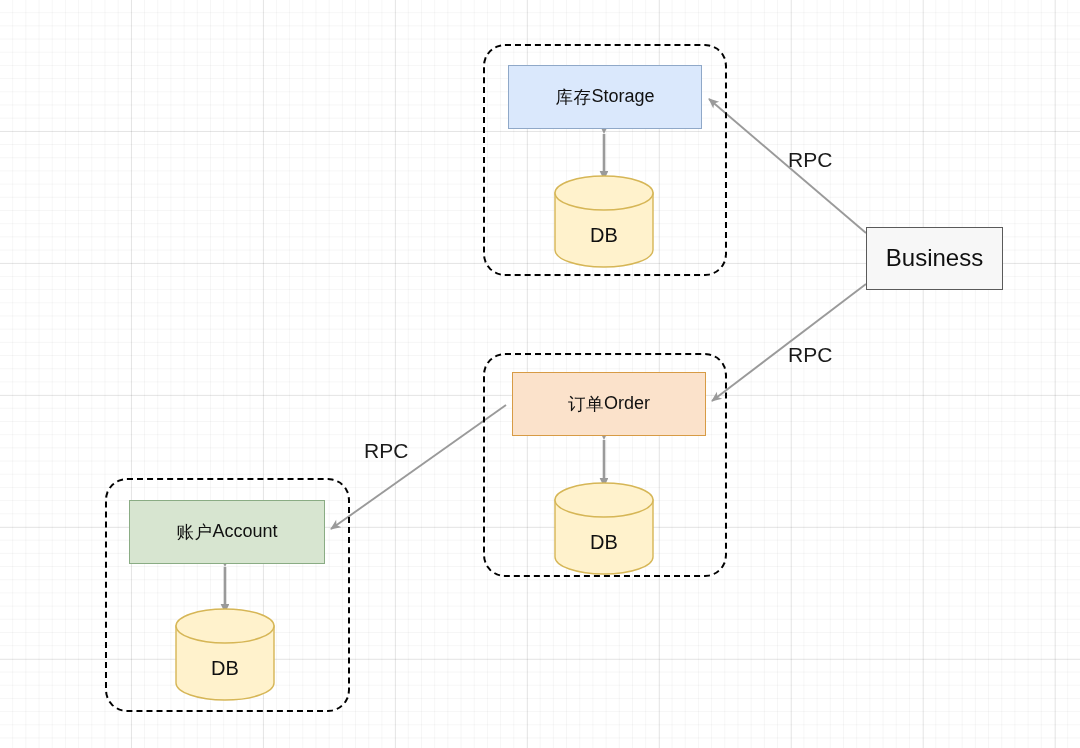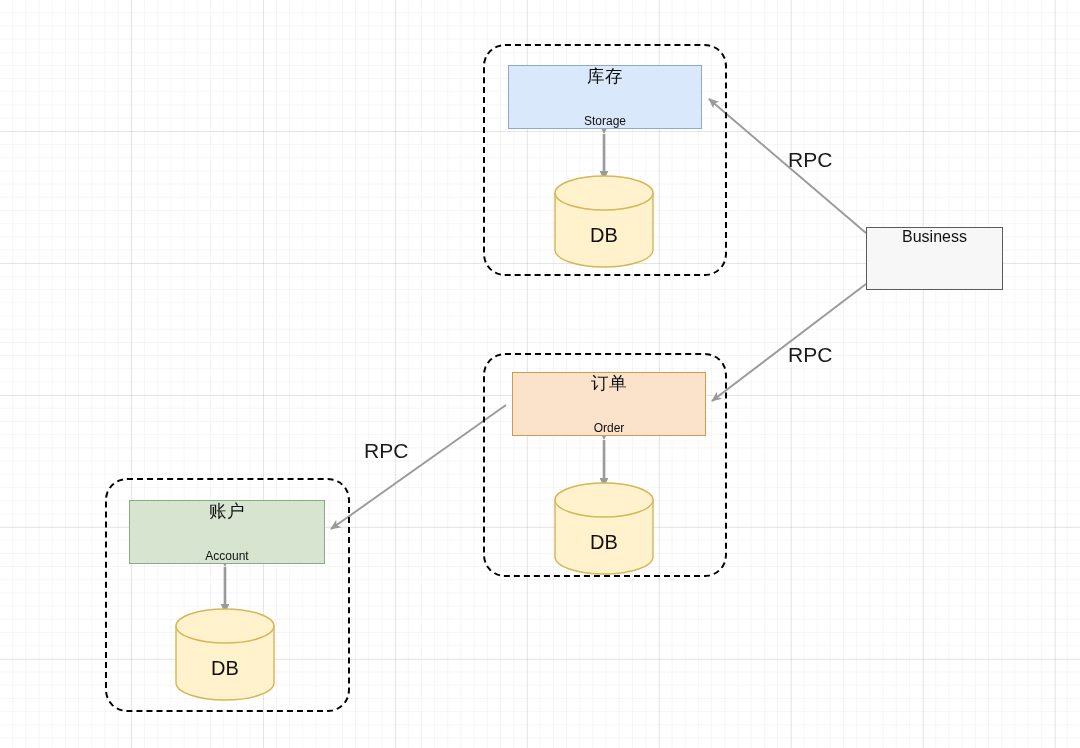--- a/index.html
+++ b/index.html
@@ -42,51 +42,50 @@
     border-radius: 22px;
     background: transparent;
     box-sizing: border-box;
   }
 
   
   .node-box {
     position: absolute;
     box-sizing: border-box;
     display: flex;
-    flex-direction: column;
     align-items: center;
-    justify-content: space-between;
+    justify-content: center;
     color: #101010;
     line-height: 1.18;
     text-align: center;
   }
   .node-box .cn {
     font-size: 17.5px;
     letter-spacing: 0.5px;
   }
   .node-box .en {
-    font-size: 12px;
+    font-size: 18px;
   }
 
   .box-storage {
     background: #dae8fc;
     border: 1.4px solid #8fa8c8;
   }
   .box-order {
     background: #fbe2cb;
     border: 1.4px solid #d79b45;
   }
   .box-account {
     background: #d7e5d0;
     border: 1.4px solid #8aac84;
   }
   .box-business {
     background: #f7f7f7;
     border: 1.5px solid #5a5a5a;
-    font-size: 16px;
+    font-size: 24px;
   }
 
   
   .db {
     position: absolute;
   }
   .db .db-label {
     position: absolute;
     left: 0;
     width: 100%;

